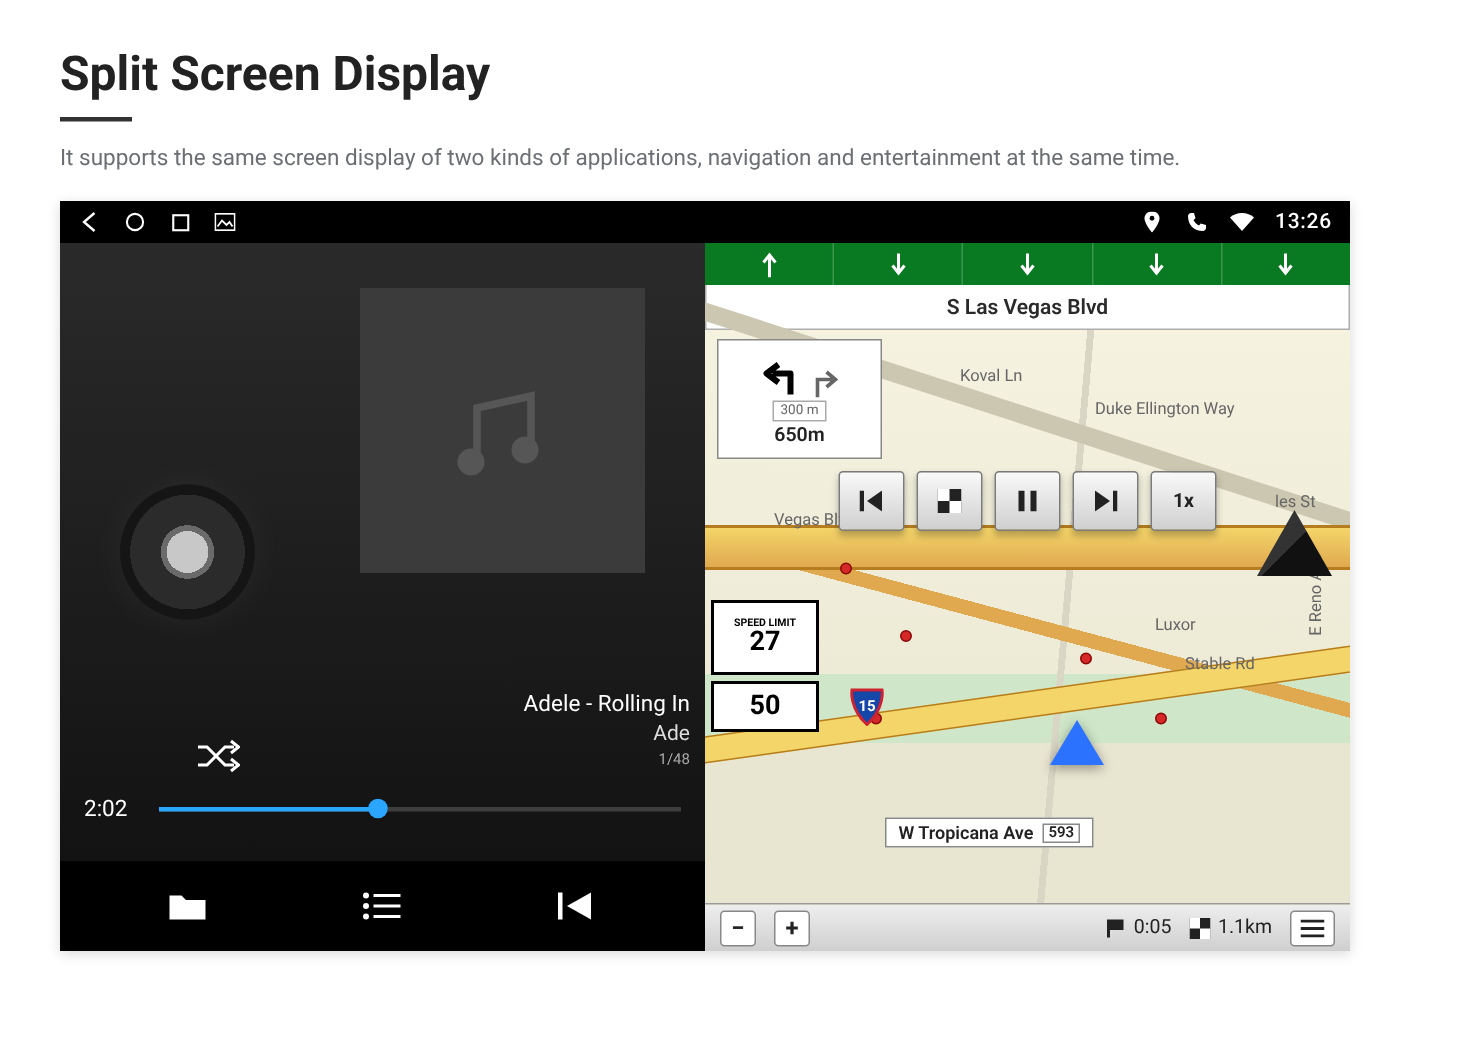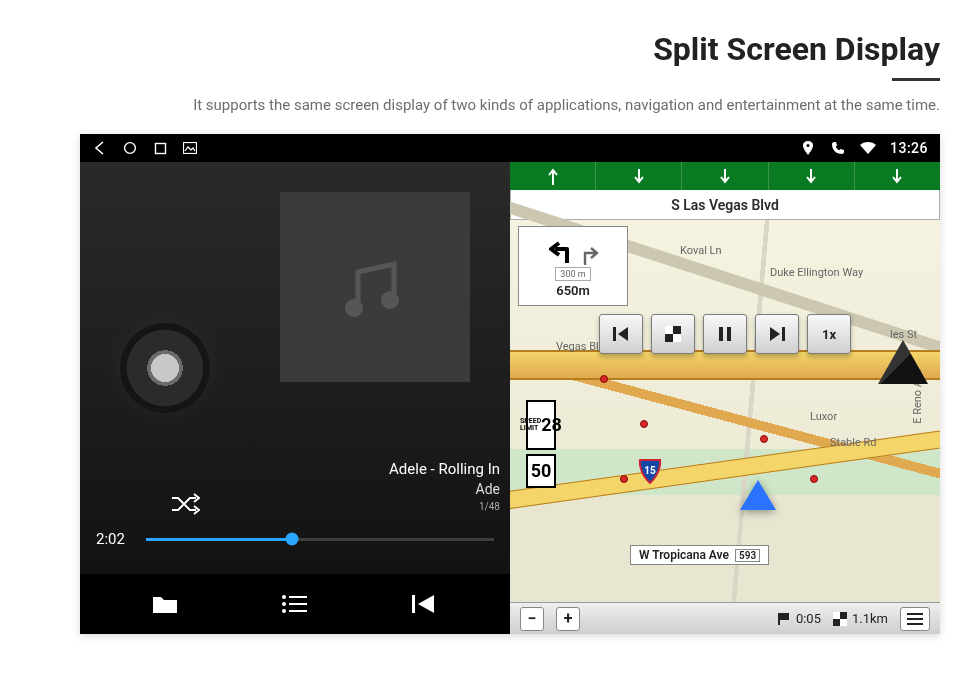--- a/index.html
+++ b/index.html
@@ -7,21 +7,21 @@
     width: 980px;
     height: 696px;
     font-family: -apple-system, BlinkMacSystemFont, "Segoe UI", Roboto, sans-serif;
     background: #fff;
     overflow: hidden;
   }
   .page {
     padding: 20px 40px;
     display: flex;
     flex-direction: column;
-    align-items: flex-end;
+    align-items: flex-start;
   }
   .title {
     font-size: 32px;
     font-weight: 700;
     color: #222;
     margin-top: 10px;
   }
   .title-underline {
     width: 48px;
     height: 3px;
@@ -206,22 +206,22 @@
   .mc-btn {
     width:44px;height:40px;
     background:linear-gradient(#f9f9f9,#cfcfcf);
     border:1px solid #7a7a7a; border-radius:3px;
     display:flex;align-items:center;justify-content:center;
     box-shadow: 0 3px 5px rgba(0,0,0,.25);
     font-size:13px;font-weight:700;color:#222;
   }
 
   .speed-sign, .route-sign {
-    position:absolute;left:16px;width:30px;background:#fff;border:2px solid #000;
-    display:flex;flex-direction:row;align-items:center;justify-content:center;
+    position:absolute;left:4px;width:72px;background:#fff;border:2px solid #000;
+    display:flex;flex-direction:column;align-items:center;justify-content:center;
     font-size:9px;font-weight:700;line-height:1.05;
   }
   .speed-sign{ top:180px;height:50px;}
   .speed-sign .num{font-size:18px;}
   .route-sign{ top:234px;height:34px;font-size:18px;}
 
   .nav-cursor{
     position:absolute; left:230px; top:260px;
     width:0;height:0;
     border-left:18px solid transparent;
@@ -433,21 +433,21 @@
           <div class="street-label" style="left:380px;top:108px;">les St</div>
 
           <div class="pyramid"></div>
 
           <div class="poi" style="left:130px;top:200px;"></div>
           <div class="poi" style="left:250px;top:215px;"></div>
           <div class="poi" style="left:110px;top:255px;"></div>
           <div class="poi" style="left:300px;top:255px;"></div>
           <div class="poi" style="left:90px;top:155px;"></div>
 
-          <div style="position:absolute;left:96px;top:238px;margin-left:32px;">
+          <div style="position:absolute;left:96px;top:238px;">
             <svg width="24" height="26" viewBox="0 0 24 26">
                 <path d="M2 2 H22 C22 2 24 14 12 25 C0 14 2 2 2 2 Z" fill="#1447a8" stroke="#c23" stroke-width="2"></path>
                 <text x="12" y="16" text-anchor="middle" fill="#fff" font-size="10" font-weight="700">15</text>
               </svg>
           </div>
 
           <div class="turn-box">
             <div class="turn-arrows">
               <svg width="30" height="30" viewBox="0 0 30 30">
                   <path d="M20 28 V14 H8 M12 8 L4 14 L12 20" fill="none" stroke="#000" stroke-width="4" stroke-linejoin="round"></path>
@@ -484,21 +484,21 @@
                 <svg width="16" height="14">
                   <path d="M1 0 L11 7 L1 14 Z" fill="#222"></path>
                   <rect x="13" y="0" width="3" height="14" fill="#222"></rect>
                 </svg>
               </div>
             <div class="mc-btn">1x</div>
           </div>
 
           <div class="speed-sign">
             <span style="font-size:7px;">SPEED LIMIT</span>
-            <span class="num">28</span>
+            <span class="num">27</span>
           </div>
           <div class="route-sign">50</div>
 
           <div class="nav-cursor"></div>
 
           <div class="bottom-street">
             <span>W Tropicana Ave</span>
             <span class="num">593</span>
           </div>
         </div>

